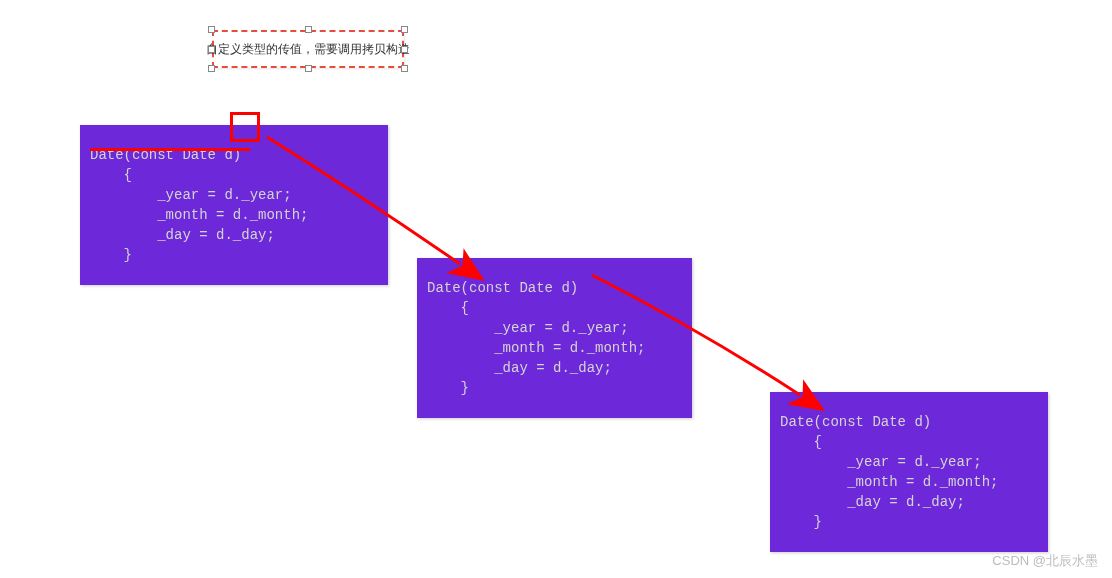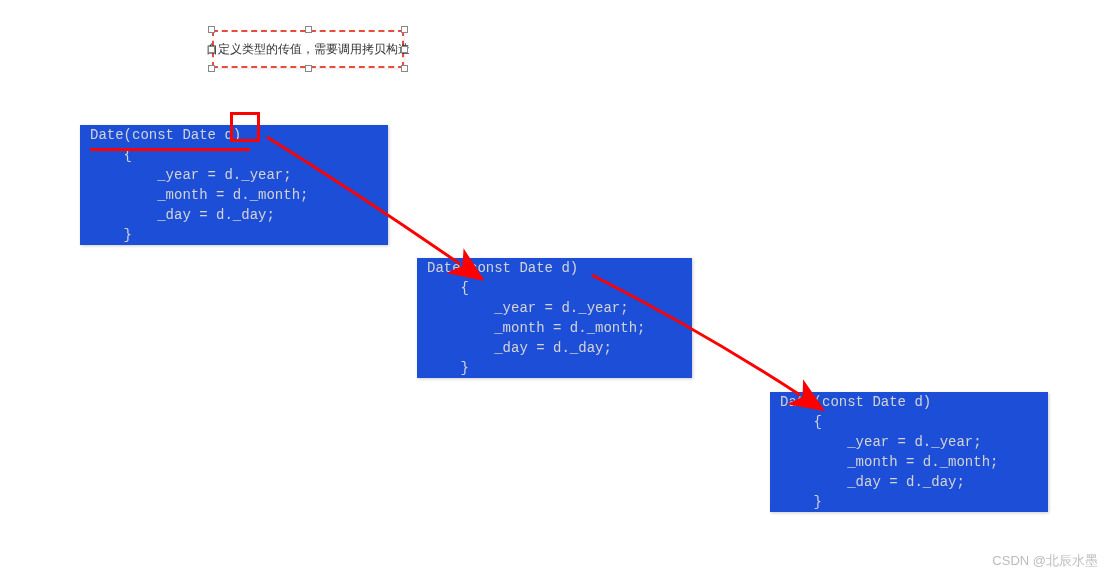--- a/index.html
+++ b/index.html
@@ -43,26 +43,26 @@
     .h-tl { top: -4px; left: -4px; }
     .h-tm { top: -4px; left: calc(50% - 3px); }
     .h-tr { top: -4px; right: -4px; }
     .h-ml { top: calc(50% - 3px); left: -4px; }
     .h-mr { top: calc(50% - 3px); right: -4px; }
     .h-bl { bottom: -4px; left: -4px; }
     .h-bm { bottom: -4px; left: calc(50% - 3px); }
     .h-br { bottom: -4px; right: -4px; }
     .codeblock {
       position: absolute;
-      background: #1d4ed8;
+      background: #6d28d9;
       color: #d4d4d4;
       font-family: Consolas, "Courier New", monospace;
       font-size: 14px;
       line-height: 20px;
-      padding: 0 10px;
+      padding: 20px 10px;
       white-space: pre;
       box-shadow: 1px 1px 3px rgba(0,0,0,0.2);
     }
     .redbox-d {
       position: absolute;
       border: 3px solid #ff0000;
       background: transparent;
     }
     .red-underline {
       position: absolute;

